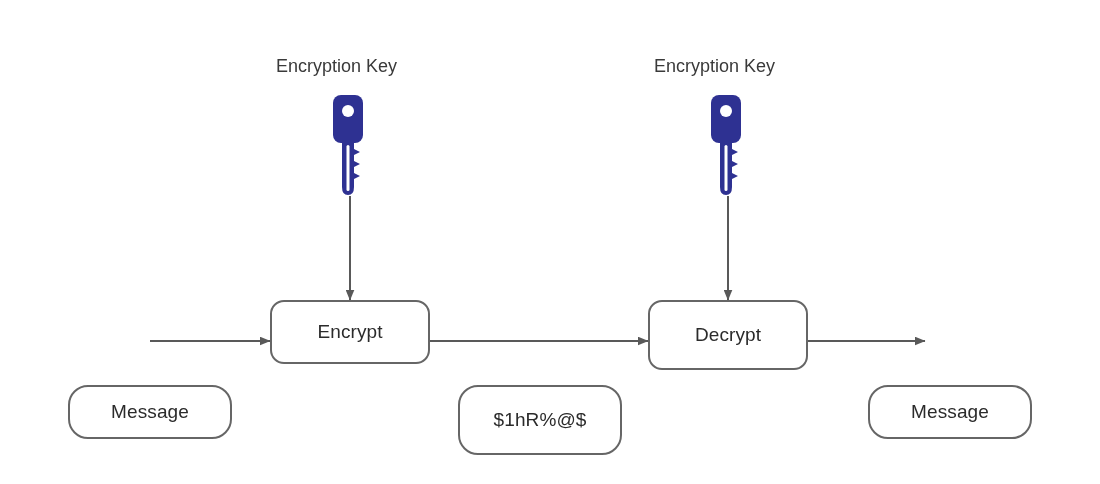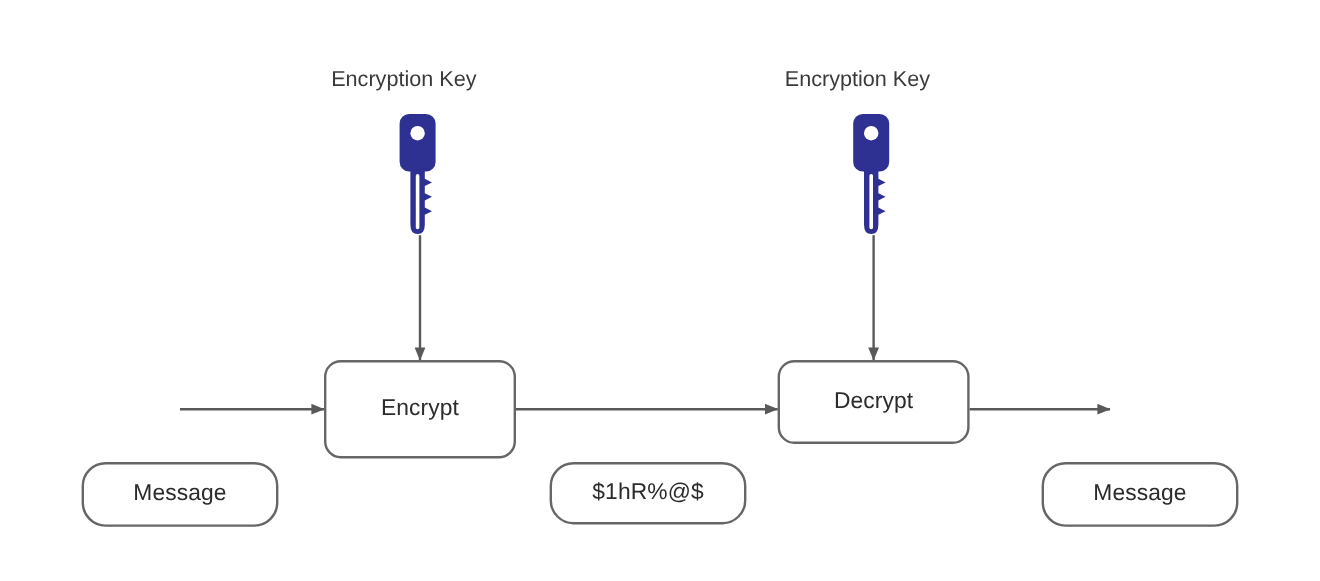--- a/index.html
+++ b/index.html
@@ -91,24 +91,24 @@
           <rect x="3" y="0" width="30" height="48" rx="8" ry="8" fill="#2e3192"></rect>
           <circle cx="18" cy="16" r="6" fill="#ffffff"></circle>
           <path d="M12,46 L24,46 L24,54 L30,57 L24,60 L24,66 L30,69 L24,72 L24,78 L30,81 L24,84 L24,92 Q24,100 18,100 Q12,100 12,92 Z" fill="#2e3192"></path>
           <rect x="16.5" y="50" width="3" height="46" rx="1.5" ry="1.5" fill="#ffffff"></rect>
         </svg></div>
     </div>
   <div id="nodes-group">
       <div class="node" style="left: 68px; top: 385px; width: 164px; height: 54px;">
         <span>Message</span>
       </div>
-      <div class="node proc-node" style="left: 270px; top: 300px; width: 160px; height: 82px;">
+      <div class="node proc-node" style="left: 270px; top: 300px; width: 160px; height: 64px;">
         <span>Encrypt</span>
       </div>
-      <div class="node" style="left: 458px; top: 385px; width: 164px; height: 52px;">
+      <div class="node" style="left: 458px; top: 385px; width: 164px; height: 70px;">
         <span>$1hR%@$</span>
       </div>
       <div class="node proc-node" style="left: 648px; top: 300px; width: 160px; height: 70px;">
         <span>Decrypt</span>
       </div>
       <div class="node" style="left: 868px; top: 385px; width: 164px; height: 54px;">
         <span>Message</span>
       </div>
     </div>
 

